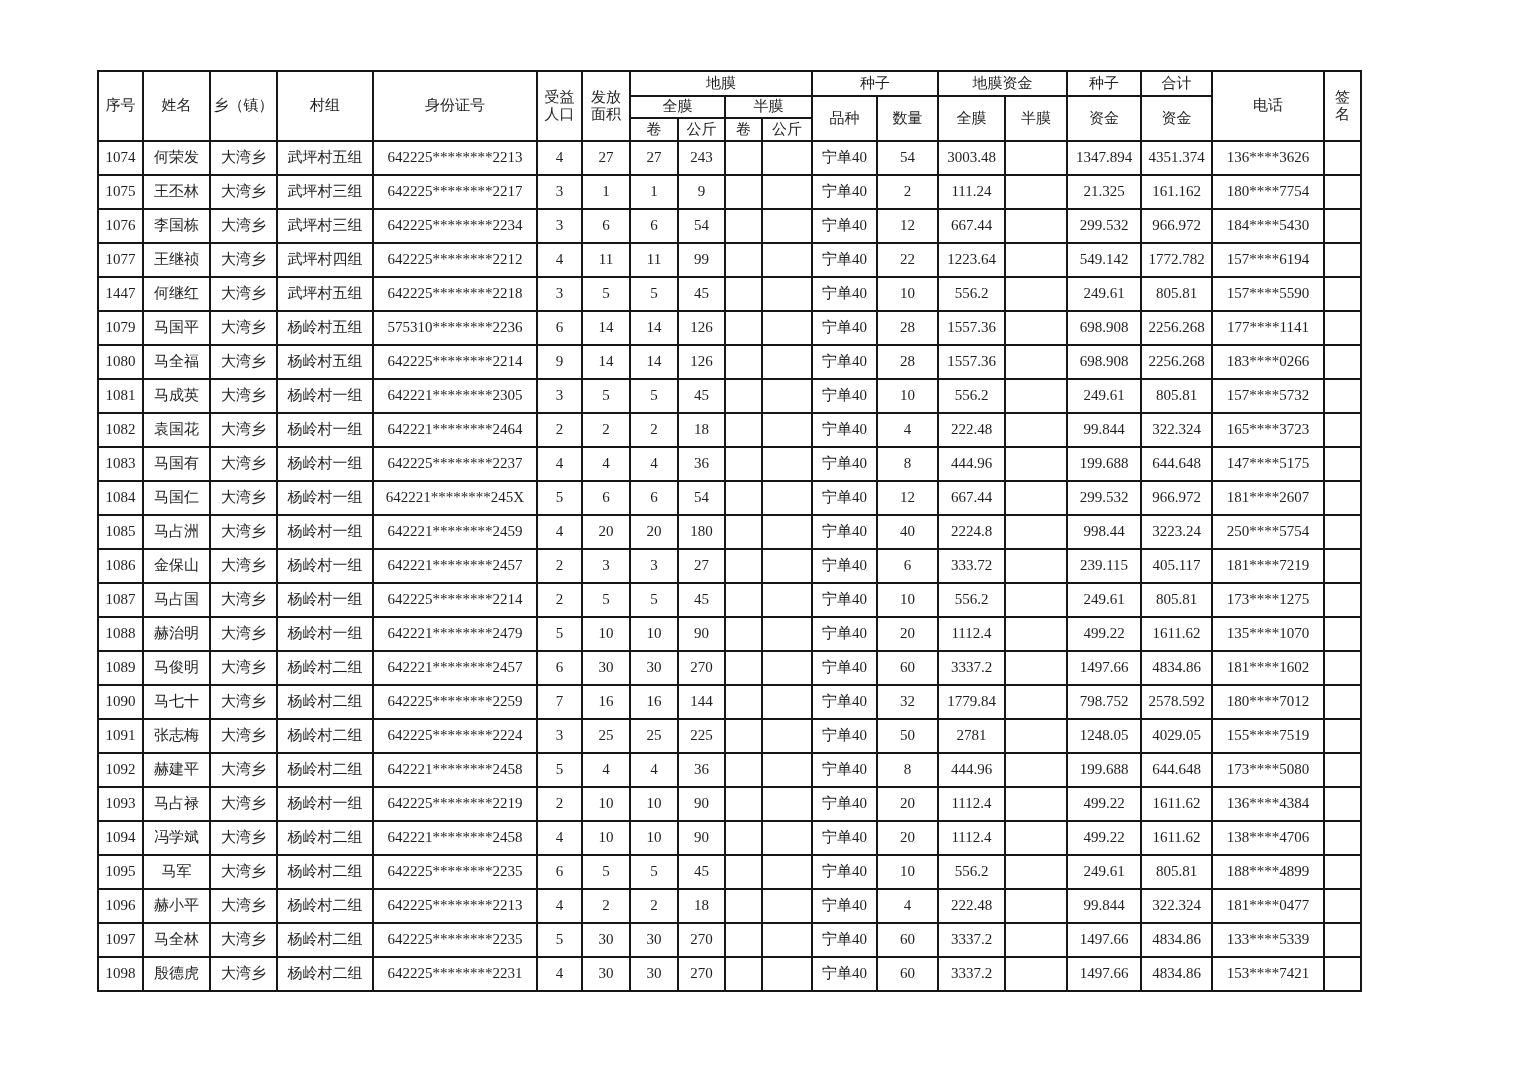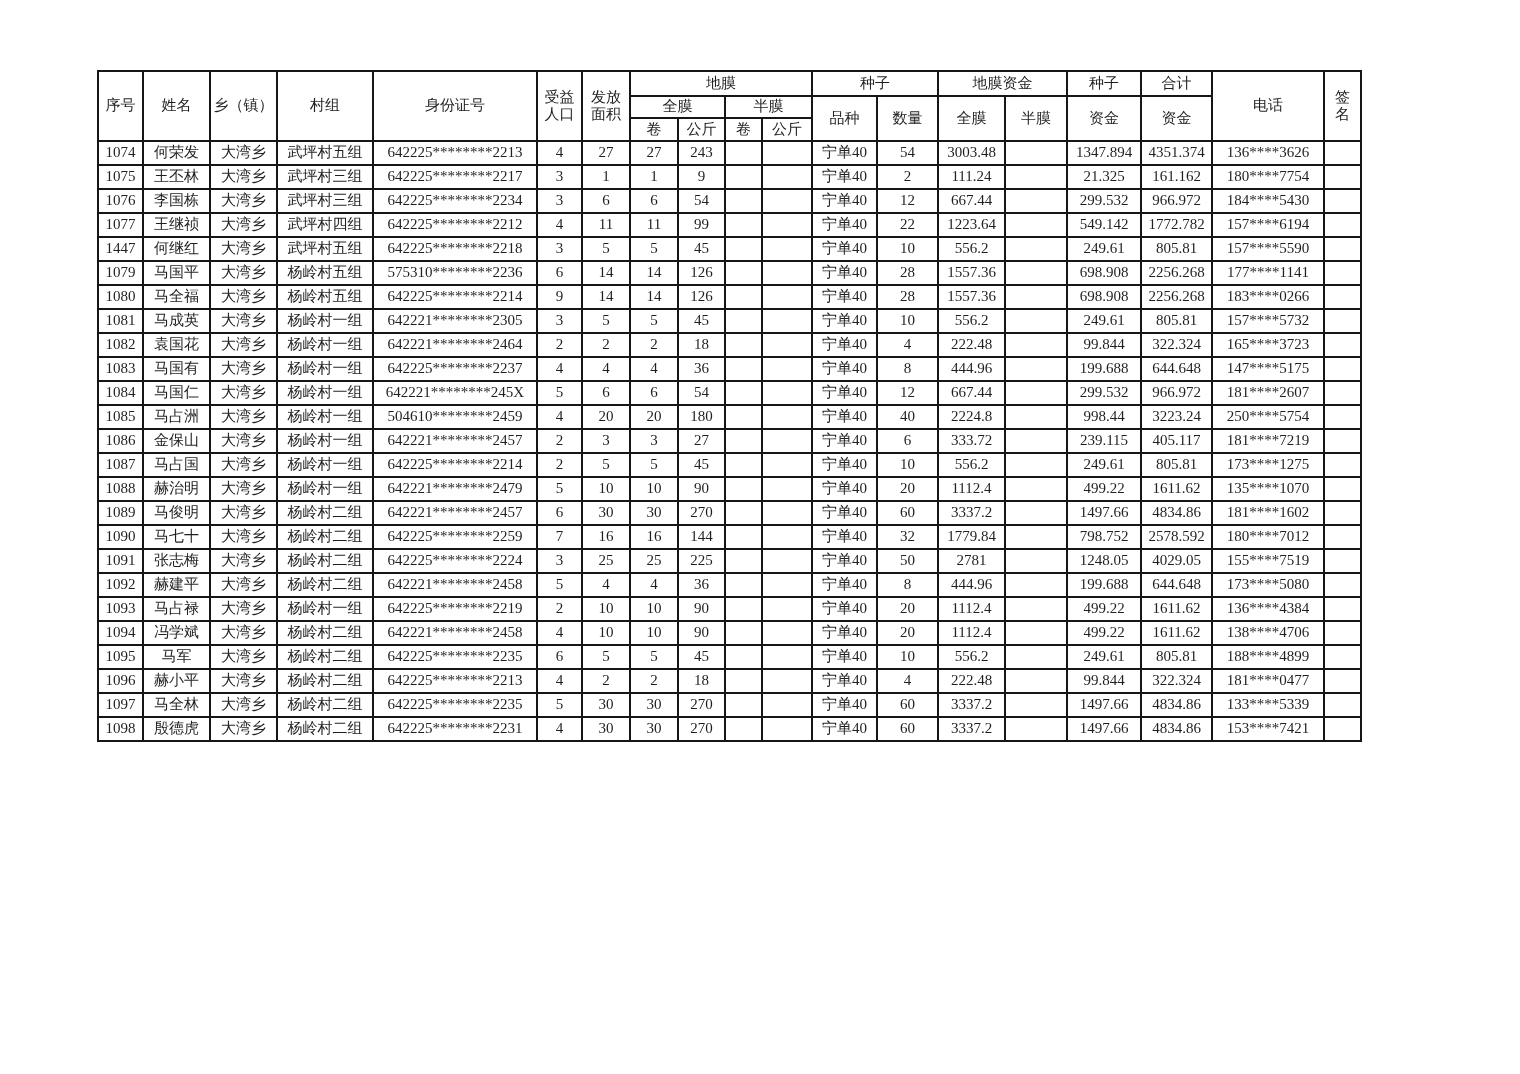--- a/index.html
+++ b/index.html
@@ -33,21 +33,21 @@
     overflow: hidden;
     white-space: nowrap;
   }
   table.register th {
     white-space: pre-line;
     font-size: 15px;
   }
   tr.hdr-1 { height: 25px; }
   tr.hdr-2 { height: 22px; }
   tr.hdr-3 { height: 23px; }
-  tbody tr { height: 24px; }
+  tbody tr { height: 34px; }
   td.num  { letter-spacing: 0px; }
   td.idno { font-size: 14.5px; }
 </style>
 </head>
 <body>
 
 <div class="sheet">
   <table class="register">
     <colgroup>
       <col style="width:45px">
@@ -337,21 +337,21 @@
           <td class="num">299.532</td>
           <td class="num">966.972</td>
           <td class="num">181****2607</td>
           <td class="num"></td>
         </tr>
         <tr>
           <td class="num">1085</td>
           <td class="num">马占洲</td>
           <td class="num">大湾乡</td>
           <td class="num">杨岭村一组</td>
-          <td class="idno">504610********2459</td>
+          <td class="idno">642221********2459</td>
           <td class="num">4</td>
           <td class="num">20</td>
           <td class="num">20</td>
           <td class="num">180</td>
           <td class="num"></td>
           <td class="num"></td>
           <td class="num">宁单40</td>
           <td class="num">40</td>
           <td class="num">2224.8</td>
           <td class="num"></td>

